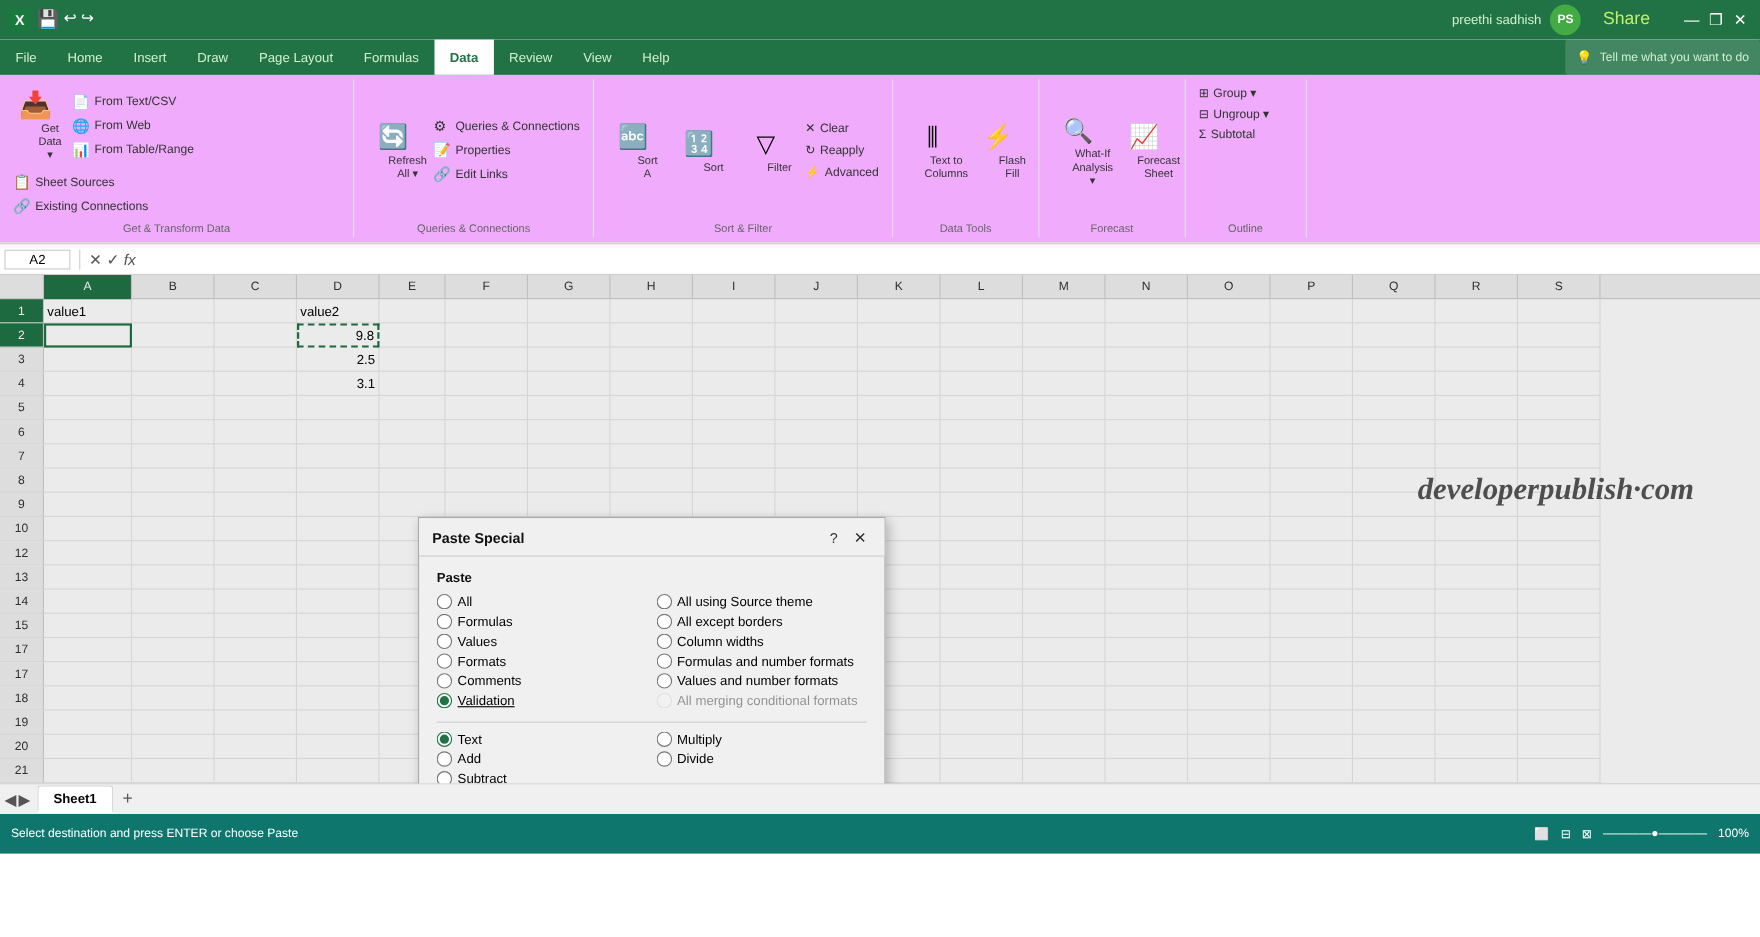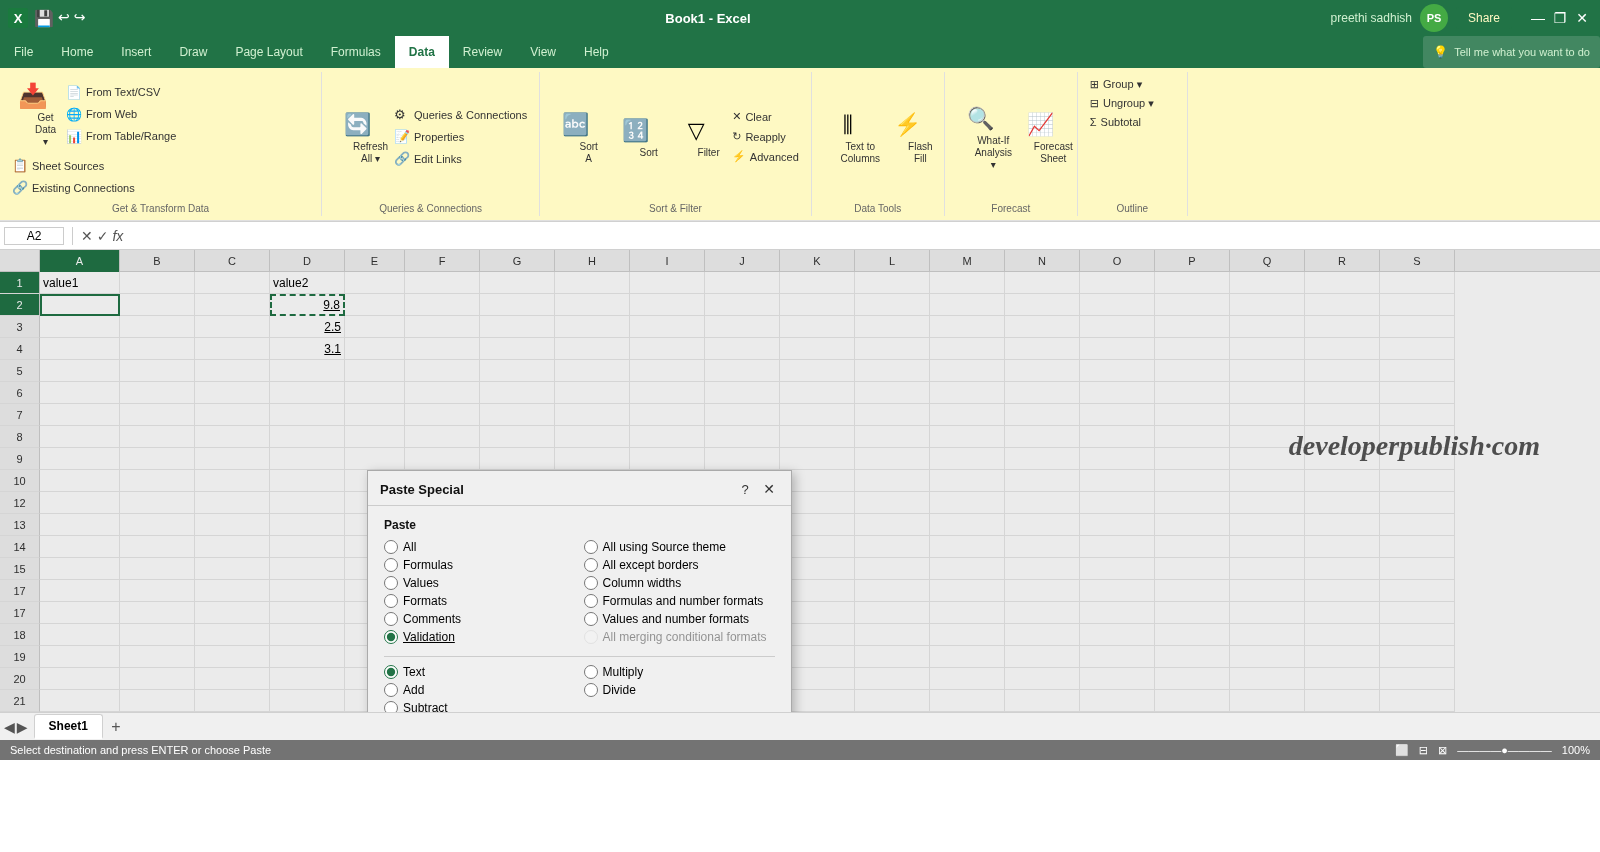--- a/index.html
+++ b/index.html
@@ -15,21 +15,21 @@
       justify-content: space-between;
       padding: 0 8px;
     }
     .titlebar-left { display: flex; align-items: center; gap: 6px; }
     .titlebar-center { flex: 1; text-align: center; font-size: 13px; font-weight: 600; }
     .titlebar-right { display: flex; align-items: center; gap: 8px; }
     .user-avatar { background: #4a4; color: #fff; border-radius: 50%; width: 28px; height: 28px; display: flex; align-items: center; justify-content: center; font-size: 11px; font-weight: bold; }
     .win-btn { width: 20px; height: 20px; display: flex; align-items: center; justify-content: center; color: #fff; font-size: 14px; cursor: pointer; }
 
     
-    .ribbon { background: #fef9c3; border-bottom: 1px solid #d0d0d0; }
+    .ribbon { background: #f0abfc; border-bottom: 1px solid #d0d0d0; }
     .ribbon-tabs { display: flex; background: #217346; height: 32px; }
     .ribbon-tab { color: #d0f0d0; font-size: 12px; padding: 0 14px; display: flex; align-items: center; cursor: pointer; }
     .ribbon-tab.active { background: #fff; color: #217346; font-weight: 600; }
     .ribbon-search { margin-left: auto; display: flex; align-items: center; background: rgba(255,255,255,0.15); border-radius: 3px; padding: 2px 10px; color: #d0f0d0; font-size: 12px; gap: 6px; }
     .ribbon-content { display: flex; padding: 4px 0; min-height: 90px; border-bottom: 1px solid #e0e0e0; }
     .ribbon-group { display: flex; flex-direction: column; padding: 0 6px; border-right: 1px solid #e0e0e0; min-width: 80px; }
     .ribbon-group-label { font-size: 10px; color: #666; text-align: center; margin-top: auto; padding: 2px 0; }
     .ribbon-group-content { display: flex; flex-wrap: wrap; gap: 2px; flex: 1; align-items: flex-start; padding: 4px 2px; }
     .rb-btn-lg { display: flex; flex-direction: column; align-items: center; justify-content: center; width: 56px; cursor: pointer; padding: 4px 2px; border-radius: 3px; }
     .rb-icon { width: 32px; height: 32px; display: flex; align-items: center; justify-content: center; font-size: 20px; }
@@ -48,36 +48,36 @@
     .row-num-col { width: 40px; min-width: 40px; border-right: 1px solid #d0d0d0; }
     .col-header { display: flex; align-items: center; justify-content: center; font-size: 11px; color: #333; border-right: 1px solid #d0d0d0; height: 22px; cursor: pointer; user-select: none; }
     .col-header.active { background: #217346; color: #fff; }
     .grid { display: flex; flex-direction: column; }
     .grid-row { display: flex; height: 22px; }
     .row-num { width: 40px; min-width: 40px; display: flex; align-items: center; justify-content: center; font-size: 11px; color: #333; background: #f0f0f0; border-right: 1px solid #d0d0d0; border-bottom: 1px solid #e8e8e8; cursor: pointer; }
     .row-num.active { background: #217346; color: #fff; }
     .cell { display: flex; align-items: center; padding: 0 3px; font-size: 12px; border-right: 1px solid #e8e8e8; border-bottom: 1px solid #e8e8e8; cursor: cell; overflow: hidden; white-space: nowrap; }
     .cell.active-cell { background: #fff; border: 2px solid #217346; }
     .cell.dashed-border { border: 2px dashed #217346; }
-    .cell-right { justify-content: flex-end; text-decoration: underline; }
+    .cell-right { justify-content: flex-end; }
     .watermark { position: absolute; right: 60px; top: 180px; font-size: 28px; font-style: italic; font-weight: bold; color: #555; font-family: Georgia, serif; pointer-events: none; }
 
     
     .sheet-tabs { display: flex; align-items: center; height: 28px; background: #f0f0f0; border-top: 1px solid #d0d0d0; padding-left: 4px; gap: 2px; }
     .sheet-tab { padding: 4px 14px; background: #fff; border: 1px solid #d0d0d0; border-bottom: none; font-size: 12px; cursor: pointer; border-radius: 3px 3px 0 0; }
     .sheet-tab.active { background: #fff; border-bottom: 2px solid #fff; font-weight: 600; }
     .sheet-add { width: 22px; height: 22px; display: flex; align-items: center; justify-content: center; cursor: pointer; font-size: 16px; color: #555; }
 
     
-    .statusbar { height: 20px; background: #737373; color: #fff; display: flex; align-items: center; padding: 0 10px; font-size: 11px; justify-content: space-between; }
+    .statusbar { height: 36px; background: #0f766e; color: #fff; display: flex; align-items: center; padding: 0 10px; font-size: 11px; justify-content: space-between; }
     .statusbar-right { display: flex; align-items: center; gap: 10px; }
 
     
     .dialog-overlay { position: absolute; top: 0; left: 0; right: 0; bottom: 0; background: rgba(0,0,0,0.08); z-index: 100; display: flex; align-items: flex-start; justify-content: flex-start; }
-    .dialog { position: absolute; top: 220px; left: 367px; width: 425px; background: #f0f0f0; border: 1px solid #aaa; box-shadow: 3px 3px 10px rgba(0,0,0,0.25); border-radius: 0; }
+    .dialog { position: absolute; top: 220px; left: 380px; width: 425px; background: #f0f0f0; border: 1px solid #aaa; box-shadow: 3px 3px 10px rgba(0,0,0,0.25); border-radius: 0; }
     .dialog-titlebar { display: flex; align-items: center; justify-content: space-between; background: #f0f0f0; padding: 8px 12px 6px 12px; border-bottom: 1px solid #ccc; }
     .dialog-title { font-size: 13px; font-weight: 600; color: #111; }
     .dialog-controls { display: flex; gap: 4px; }
     .dialog-close { width: 20px; height: 20px; display: flex; align-items: center; justify-content: center; cursor: pointer; font-size: 14px; color: #333; }
     .dialog-help { width: 20px; height: 20px; display: flex; align-items: center; justify-content: center; cursor: pointer; font-size: 13px; color: #333; }
     .dialog-body { padding: 12px 16px; }
     .section-label { font-size: 12px; font-weight: 600; margin-bottom: 8px; color: #111; }
     .radio-grid { display: grid; grid-template-columns: 1fr 1fr; gap: 4px 8px; margin-bottom: 12px; }
     .radio-item { display: flex; align-items: center; gap: 5px; font-size: 12px; cursor: pointer; }
     .radio-item input[type=radio] { margin: 0; width: 14px; height: 14px; accent-color: #217346; }
@@ -85,37 +85,36 @@
     .disabled-radio { opacity: 0.4; }
 
     
     .c-A { width: 80px; min-width: 80px; }
     .c-B { width: 75px; min-width: 75px; }
     .c-C { width: 75px; min-width: 75px; }
     .c-D { width: 75px; min-width: 75px; }
     .c-E { width: 60px; min-width: 60px; }
     .c-rest { width: 75px; min-width: 75px; }
 
-    .share-btn { background: #217346; color: #fef9c3; border: none; padding: 4px 12px; border-radius: 3px; font-size: 12px; cursor: pointer; }
+    .share-btn { background: #217346; color: #bef264; border: none; padding: 4px 12px; border-radius: 3px; font-size: 16px; cursor: pointer; }
   </style>
 </head>
 <body>
 
 <div class="titlebar">
   <div class="titlebar-left">
     <div style="width:20px;height:20px;background:#1a7a3e;border-radius:2px;display:flex;align-items:center;justify-content:center;">
       <span style="color:#fff;font-weight:bold;font-size:13px;">X</span>
     </div>
     <div style="display:flex;gap:4px;color:#fff;font-size:16px;">
       <span style="cursor:pointer">💾</span>
       <span style="cursor:pointer;font-size:14px;">↩</span>
       <span style="cursor:pointer;font-size:14px;">↪</span>
     </div>
   </div>
-  <div class="titlebar-center">Book1 - Excel</div>
   <div class="titlebar-right">
     <span style="font-size:12px;color:#d0f0d0;">preethi sadhish</span>
     <div class="user-avatar">PS</div>
     <button class="share-btn">Share</button>
     <div style="display:flex;gap:2px;margin-left:8px;">
       <span class="win-btn">—</span>
       <span class="win-btn">❐</span>
       <span class="win-btn">✕</span>
     </div>
   </div>

